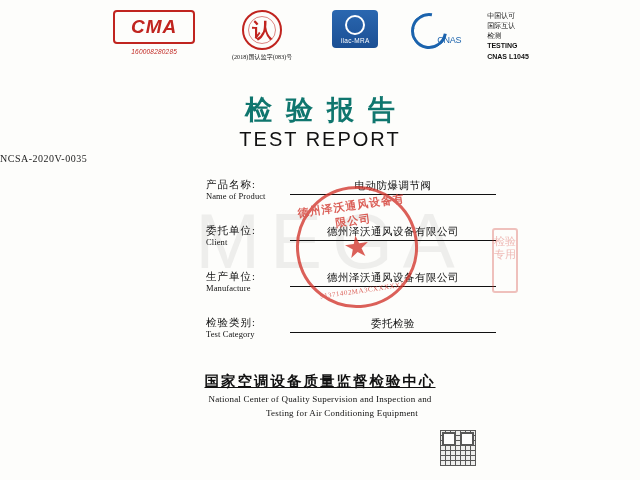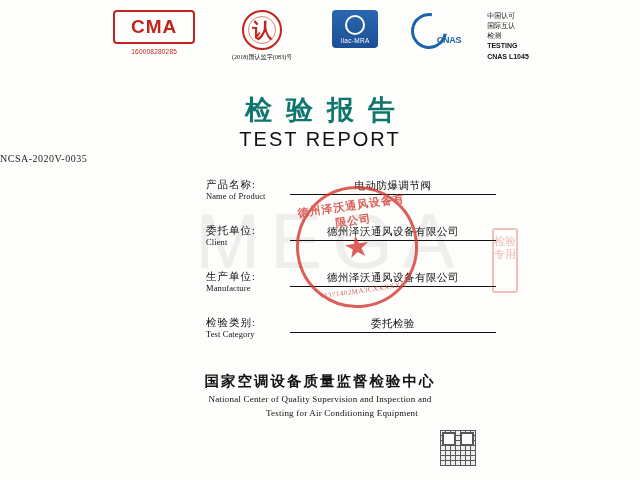--- a/index.html
+++ b/index.html
@@ -34,21 +34,21 @@
     gap: 22px;
   }
   .logo-block {
     display: flex;
     flex-direction: column;
     align-items: center;
     justify-content: flex-start;
   }
 
   
-  .cma-wrap { width: 86px; }
+  .cma-wrap { width: 86px; font-style: italic; }
   .cma-mark {
     width: 82px;
     height: 34px;
     border: 2px solid #c0241f;
     border-radius: 4px;
     display: flex;
     align-items: center;
     justify-content: center;
     color: #c0241f;
     font-family: "Liberation Sans", sans-serif;
@@ -140,21 +140,21 @@
     border: 3px solid #1b63ad;
     border-radius: 50%;
     border-right-color: transparent;
     transform: rotate(-35deg);
   }
   .cnas-mark .txt {
     position: absolute;
     right: 0; bottom: 3px;
     font-family: "Liberation Sans", sans-serif;
     font-size: 9px;
-    font-weight: bold;
+    font-weight: normal;
     color: #1b63ad;
     letter-spacing: -.3px;
   }
 
   
   .cnas-text {
     font-family: "Liberation Sans", sans-serif;
     font-size: 7px;
     line-height: 1.45;
     color: #111;
@@ -318,20 +318,21 @@
 
   
   .org-cn {
     position: absolute;
     top: 372px; left: 0; width: 640px;
     text-align: center;
     font-size: 14.5px;
     font-weight: bold;
     letter-spacing: 2px;
     color: #111;
+    text-decoration: underline;
   }
   .org-en1, .org-en2 {
     position: absolute;
     left: 0; width: 640px;
     text-align: center;
     font-size: 9px;
     letter-spacing: .2px;
     color: #111;
   }
   .org-en1 { top: 394px; }

